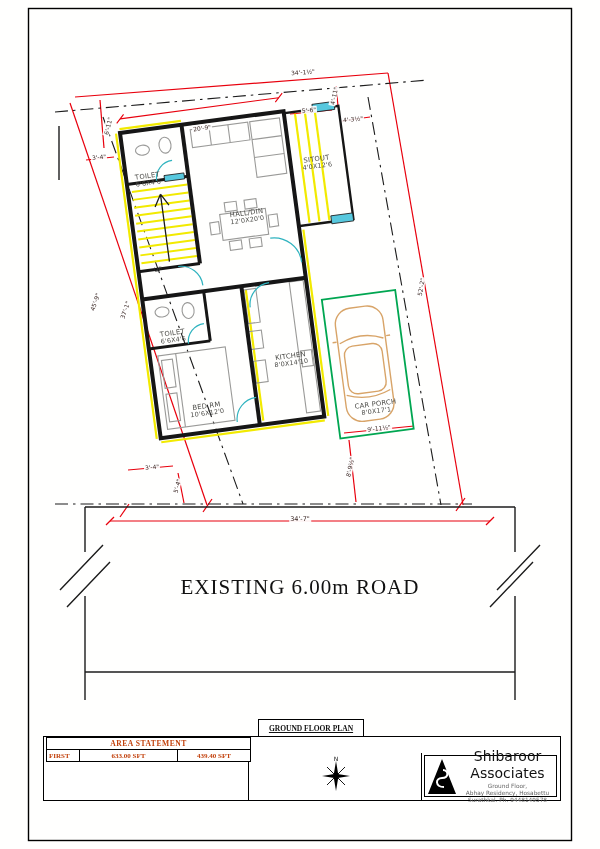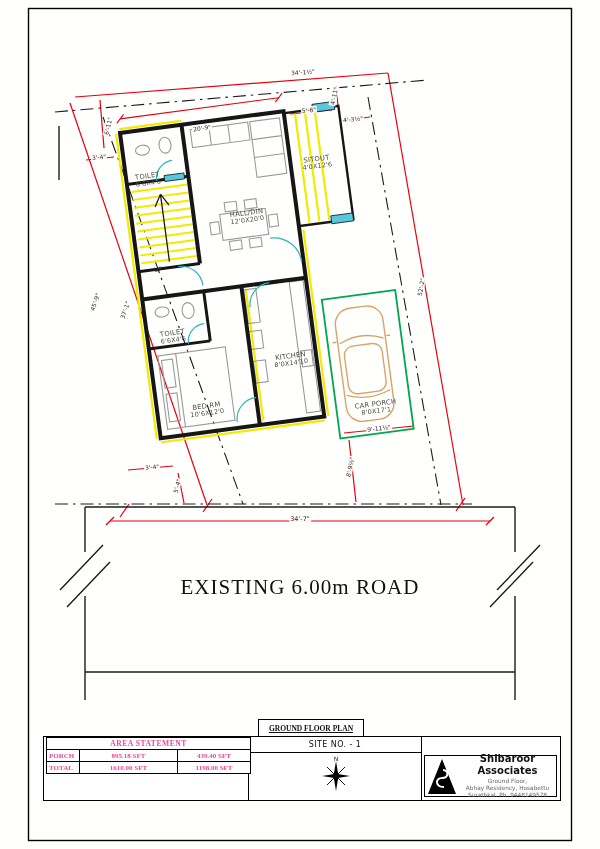--- a/index.html
+++ b/index.html
@@ -22,24 +22,24 @@
                border-bottom:1.2px solid #000;display:flex;align-items:center;justify-content:center;}
   .site-header span{font-size:8px;color:#111;letter-spacing:.4px;}
   .owner-header{left:378px;top:0;width:138px;height:16px;border-bottom:1.2px solid #000;
                 display:flex;align-items:center;justify-content:center;}
   .owner-header span{font-family:"Liberation Serif",serif;font-weight:bold;font-size:7.2px;
                      text-decoration:underline;color:#111;}
   .compass-cell{left:204px;top:16px;width:174px;height:47px;border-left:1.2px solid #000;border-right:1.2px solid #000;}
   .firm-cell{left:380px;top:18px;width:133px;height:42px;border:1.6px solid #000;
              display:flex;align-items:center;}
   .firm-text{flex:1;text-align:center;line-height:1.25;}
-  .firm-name{font-weight:bold;font-size:10px;color:#111;}
+  .firm-name{font-weight:normal;font-size:14px;color:#111;}
   .firm-line{font-size:5.8px;color:#666;}
   table.area{position:absolute;left:46px;top:737px;border-collapse:collapse;background:#fff;
-             font-family:"Liberation Serif",serif;color:#ec4899;}
+             font-family:"Liberation Serif",serif;color:#c2410c;}
   table.area td{border:1px solid #000;font-size:7px;font-weight:bold;height:11px;padding:0 2px;text-align:center;}
   table.area td.l{text-align:left;width:28px;}
   table.area td.p{width:93px;}
   table.area td.c{width:68px;}
   table.area td.t{font-size:7.6px;letter-spacing:.5px;}
   .north-n{position:absolute;font-size:6px;color:#111;transform:translate(-50%,-50%);}
 </style>
 </head>
 <body>
 
@@ -230,23 +230,20 @@
   <div class="lbl dim" style="left:379px;top:428px;transform:translate(-50%,-50%) rotate(-6deg);">9'-11½"</div>
   <div class="lbl dim" style="left:300px;top:520px;font-size:6.5px;">34'-7"</div>
 
   <div class="lbl road-label" style="left:300px;top:588px;">EXISTING 6.00m ROAD</div>
 
   <div class="gfp-box">
     <span>GROUND FLOOR PLAN</span>
   </div>
 
   <div class="strip">
-    <div class="cell site-header">
-      <span>SITE NO. - 1</span>
-    </div>
     <div class="cell compass-cell">
       <svg width="174" height="47" viewBox="0 0 174 47">
         <path d="M87,8 L89.5,23 L87,38 L84.5,23 Z" fill="#000"></path>
         <path d="M73,23 L87,20.7 L101,23 L87,25.3 Z" fill="#000"></path>
         <path d="M78,14 L96,32 M96,14 L78,32" stroke="#000" stroke-width="0.9"></path>
       </svg>
       <div class="north-n" style="left:87px;top:5px;">N</div>
     </div>
     <div class="cell firm-cell">
       <svg width="34" height="40" viewBox="0 0 34 40" style="position:static;flex:0 0 34px;">
@@ -261,25 +258,20 @@
       </div>
     </div>
   </div>
 
   <table class="area">
     <tbody>
         <tr>
       <td class="t" colspan="3">AREA STATEMENT</td>
     </tr>
     <tr>
-      <td class="l">PORCH</td>
-      <td class="p">895.18 SFT</td>
+      <td class="l">FIRST</td>
+      <td class="p">633.00 SFT</td>
       <td class="c">439.40 SFT</td>
-    </tr>
-    <tr>
-      <td class="l">TOTAL</td>
-      <td class="p">1610.00 SFT</td>
-      <td class="c">1198.00 SFT</td>
     </tr>
   </tbody>
     </table>
 
 </div>
 
 </body></html>

